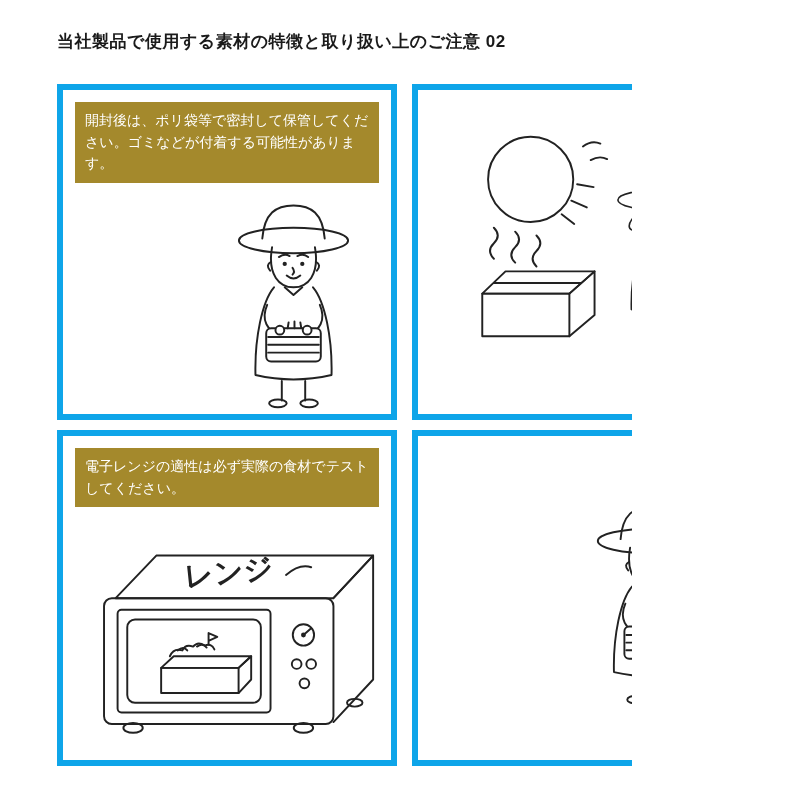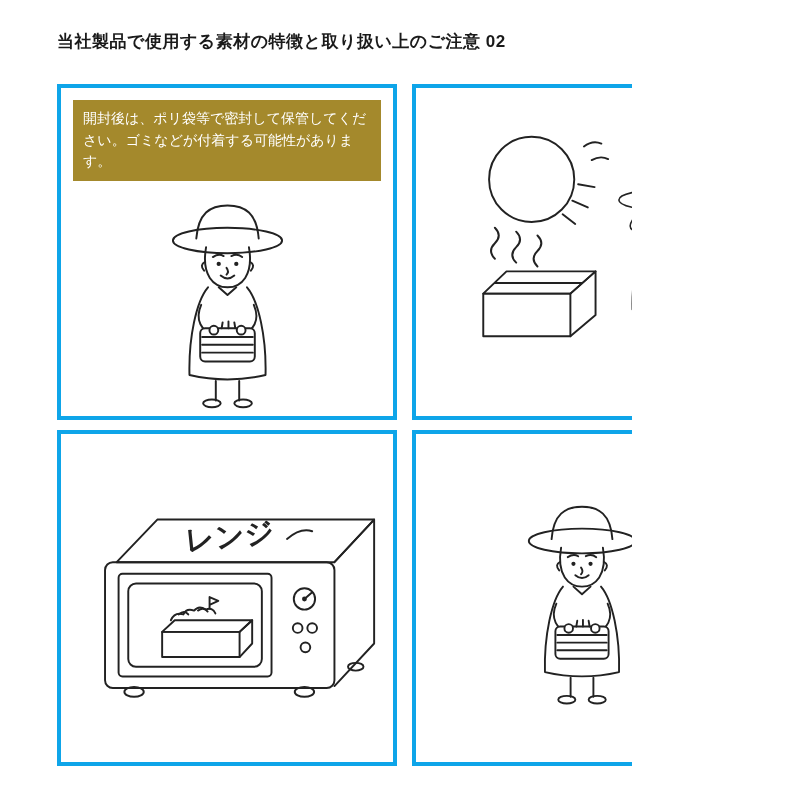--- a/index.html
+++ b/index.html
@@ -16,22 +16,22 @@
     font-size: 17px; font-weight: 700; letter-spacing: 0.5px; color: #1a1a1a;
   }
   .grid {
     position: absolute; left: 57px; top: 84px;
     display: grid;
     grid-template-columns: 340px 340px;
     grid-template-rows: 336px 336px;
     column-gap: 15px; row-gap: 10px;
   }
   .panel {
-    border: 4px solid #0ea5e9; background: #fff;
-    display: flex; flex-direction: column;
+    border: 6px solid #0ea5e9; background: #fff;
+    display: flex; flex-direction: column; align-items: flex-end;
   }
   .caption {
     margin: 12px 12px 0 12px;
     padding: 8px 10px;
     background: #a4892c;
     color: #ffffff;
     font-size: 14px; line-height: 1.55;
   }
   .art { flex: 1; display: flex; align-items: center; justify-content: center; overflow: hidden; }
   svg { stroke: #222; fill: none; stroke-width: 2; stroke-linecap: round; stroke-linejoin: round; }
@@ -135,20 +135,21 @@
               <path d="M138,90 c5,7 5,12 0,14 c-5,-2 -5,-7 0,-14 z"></path>
               <path d="M146,172 c5,7 5,12 0,14 c-5,-2 -5,-7 0,-14 z"></path>
               <path d="M139,196 c4,6 4,10 0,12 c-4,-2 -4,-6 0,-12 z"></path>
             </g>
           </g>
         </svg>
       </div>
     </section>
 
     <section class="panel">
+      <p class="caption">電子レンジの適性は必ず実際の食材でテストしてください。</p>
       <div class="art">
         <svg viewBox="0 0 340 250" width="330" height="242">
           <g>
             <path d="M56,88 L98,44 L322,44 L281,88 Z"></path>
             <path d="M281,88 L322,44 L322,172 L281,216"></path>
             <rect x="44" y="88" width="237" height="130" rx="8"></rect>
           </g>
           <g>
             <rect x="58" y="100" width="158" height="106" rx="4"></rect>
             <rect x="68" y="110" width="138" height="86" rx="8"></rect>

